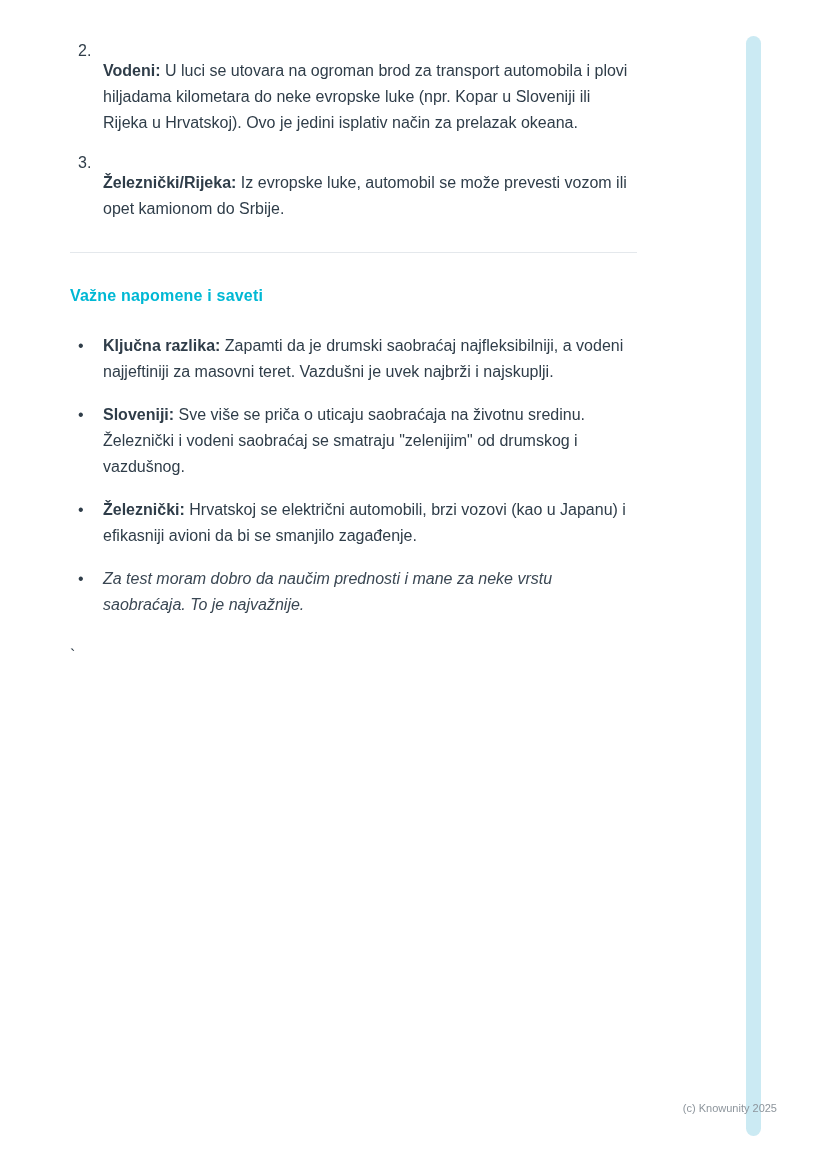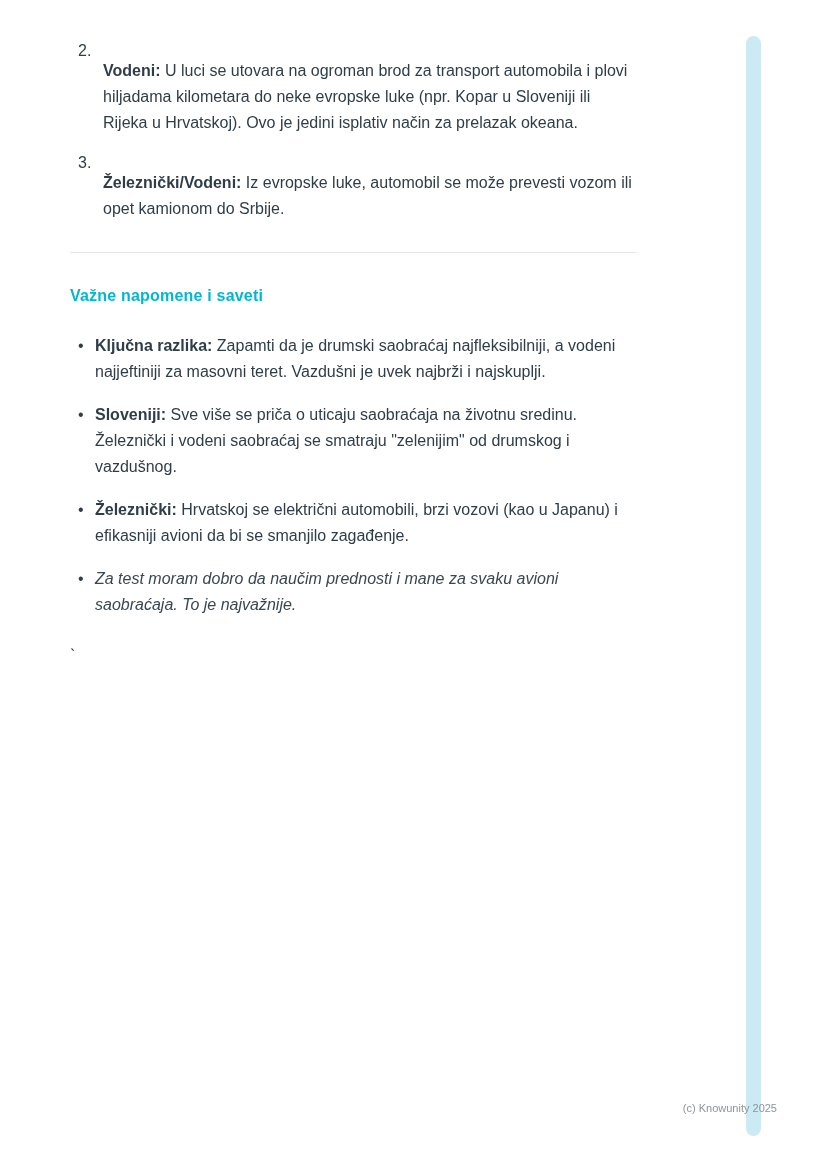--- a/index.html
+++ b/index.html
@@ -71,21 +71,21 @@
     display: flex;
     margin-bottom: 17px;
     padding-left: 8px;
   }
   .ulist .bullet {
     flex: none;
     width: 17px;
     margin-right: 0;
     color: var(--text, #2f3d49);
   }
-  .ulist .li-text { flex: 1; }
+  .ulist .li-text { flex: 1; margin-left: 8px; }
   .ulist .li.italic .li-text { font-style: italic; color: #3a4753; }
 
   .stray {
     margin-top: 28px;
     font-size: 16px;
     line-height: 20px;
   }
 
   
   .edge-bar {
@@ -118,21 +118,21 @@
 
   <div class="content">
 
     <ol class="olist">
       <li class="li">
         <span class="num">2.</span>
         <div class="li-text"><strong>Vodeni:</strong><span> U luci se utovara na ogroman brod za transport automobila i plovi hiljadama kilometara do neke evropske luke (npr. Kopar u Sloveniji ili Rijeka u Hrvatskoj). Ovo je jedini isplativ način za prelazak okeana.</span></div>
       </li>
       <li class="li">
         <span class="num">3.</span>
-        <div class="li-text"><strong>Železnički/Vodeni:</strong><span> Iz evropske luke, automobil se može prevesti vozom ili opet kamionom do Srbije.</span></div>
+        <div class="li-text"><strong>Železnički/Rijeka:</strong><span> Iz evropske luke, automobil se može prevesti vozom ili opet kamionom do Srbije.</span></div>
       </li>
     </ol>
 
 
     <hr class="divider">
 
     <h2 class="section-heading">Važne napomene i saveti</h2>
 
     <ul class="ulist">
       <li class="li">
@@ -142,21 +142,21 @@
       <li class="li">
         <span class="bullet">•</span>
         <div class="li-text"><strong>Sloveniji:</strong><span> Sve više se priča o uticaju saobraćaja na životnu sredinu. Železnički i vodeni saobraćaj se smatraju "zelenijim" od drumskog i vazdušnog.</span></div>
       </li>
       <li class="li">
         <span class="bullet">•</span>
         <div class="li-text"><strong>Železnički:</strong><span> Hrvatskoj se električni automobili, brzi vozovi (kao u Japanu) i efikasniji avioni da bi se smanjilo zagađenje.</span></div>
       </li>
       <li class="li italic">
         <span class="bullet">•</span>
-        <div class="li-text"><span>Za test moram dobro da naučim prednosti i mane za svaku avioni saobraćaja. To je najvažnije.</span></div>
+        <div class="li-text"><span>Za test moram dobro da naučim prednosti i mane za neke vrstu saobraćaja. To je najvažnije.</span></div>
       </li>
     </ul>
 
     <div class="stray">`</div>
 
   </div>
 
   <div class="edge-bar"></div>
 
   <div class="footer">(c) Knowunity 2025</div>

